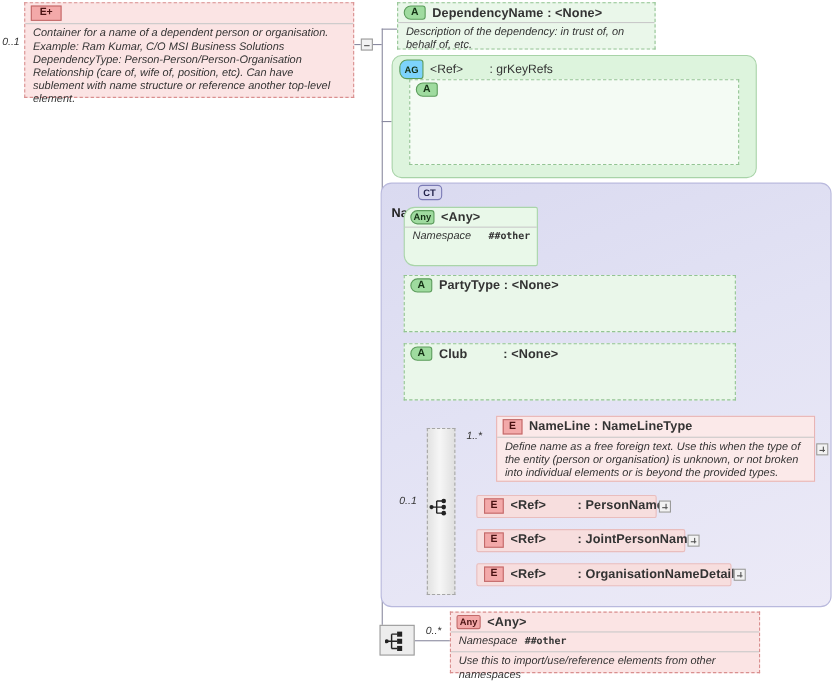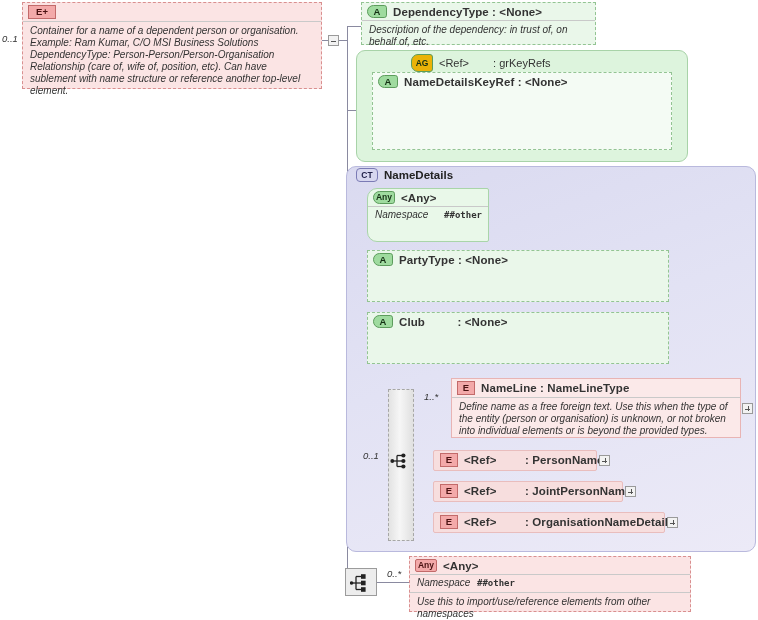--- a/index.html
+++ b/index.html
@@ -44,22 +44,22 @@
   
   .badge{
     display:inline-flex;align-items:center;justify-content:center;
     font-weight:bold;font-size:9.5px;line-height:1;box-sizing:border-box;flex:none;
   }
   .b-E{width:18px;height:14px;background:#f3a9a9;border:1px solid #c26a6a;color:#4a1212;}
   .b-Eplus{width:28px;height:14px;background:#f3a9a9;border:1px solid #c26a6a;color:#4a1212;
            gap:2px;letter-spacing:0;}
   .b-A{width:20px;height:13px;background:#9fdb9f;border:1px solid #5c9c5c;color:#143014;
        border-radius:7px 3px 3px 7px;}
-  .b-AG{width:22px;height:18px;background:#eab308;border:1px solid #5c9c5c;color:#143014;
-        border-radius:7px 3px 3px 7px;font-size:8.5px;margin-left:48px;}
+  .b-AG{width:22px;height:18px;background:#7dd3fc;border:1px solid #5c9c5c;color:#143014;
+        border-radius:7px 3px 3px 7px;font-size:8.5px;}
   .b-Any{width:22px;height:13px;background:#9fdb9f;border:1px solid #5c9c5c;color:#143014;
          border-radius:7px 3px 3px 7px;font-size:8.5px;}
   .b-Any-r{width:22px;height:13px;background:#f3a9a9;border:1px solid #c26a6a;color:#4a1212;
          border-radius:2px;font-size:8.5px;}
   .b-CT{width:22px;height:14px;background:#d7d7ef;border:1px solid #7b7bb5;color:#22224a;
         border-radius:4px;font-size:8.5px;}
 
   
   .expander{
     position:absolute;width:11px;height:11px;box-sizing:border-box;
@@ -132,21 +132,21 @@
   </div>
 
   <div class="expander" style="left:328px;top:35px;"></div>
 
   <div class="node at" style="left:361px;top:2px;width:235px;height:43px;">
     <div class="hdr">
       <span class="badge b-A">
         <span>A</span>
       </span>
       <span class="title">
-        <span>DependencyType</span>
+        <span>DependencyName</span>
         <span class="sep">:</span>
         <span>&lt;None&gt;</span>
       </span>
     </div>
     <div class="doc">Description of the dependency: in trust of, on behalf of, etc.</div>
   </div>
 
   <div class="ag" style="position:absolute;left:356px;top:50px;width:330px;height:110px;">
     <div class="hdr" style="display:flex;align-items:center;gap:6px;padding:3px 6px 2px 6px;">
       <span class="badge b-AG">
@@ -158,33 +158,28 @@
         <span class="sep">:</span>
         <span>grKeyRefs</span>
       </span>
     </div>
 
     <div class="node at" style="position:absolute;left:15px;top:21px;width:300px;height:78px;background:#f4fbf4;">
       <div class="hdr">
         <span class="badge b-A">
           <span>A</span>
         </span>
-        <span class="title">
-          <span>NameDetailsKeyRef</span>
-          <span class="sep">:</span>
-          <span>&lt;None&gt;</span>
-        </span>
       </div>
     </div>
   </div>
 
   <div class="ct" style="left:346px;top:166px;width:408px;height:384px;">
   </div>
 
-  <div class="ct-label" style="left:356px;top:168px;">
+  <div class="ct-label" style="left:356px;top:168px;flex-direction:column;">
     <span class="badge b-CT">
       <span>CT</span>
     </span>
     <span class="txt">NameDetails</span>
   </div>
 
   <div class="node" style="left:367px;top:188px;width:122px;height:54px;background:#e9f8e9;border:1px solid #a9d5a9;border-radius:10px 2px 2px 10px;">
     <div class="hdr">
       <span class="badge b-Any">
         <span>Any</span>

